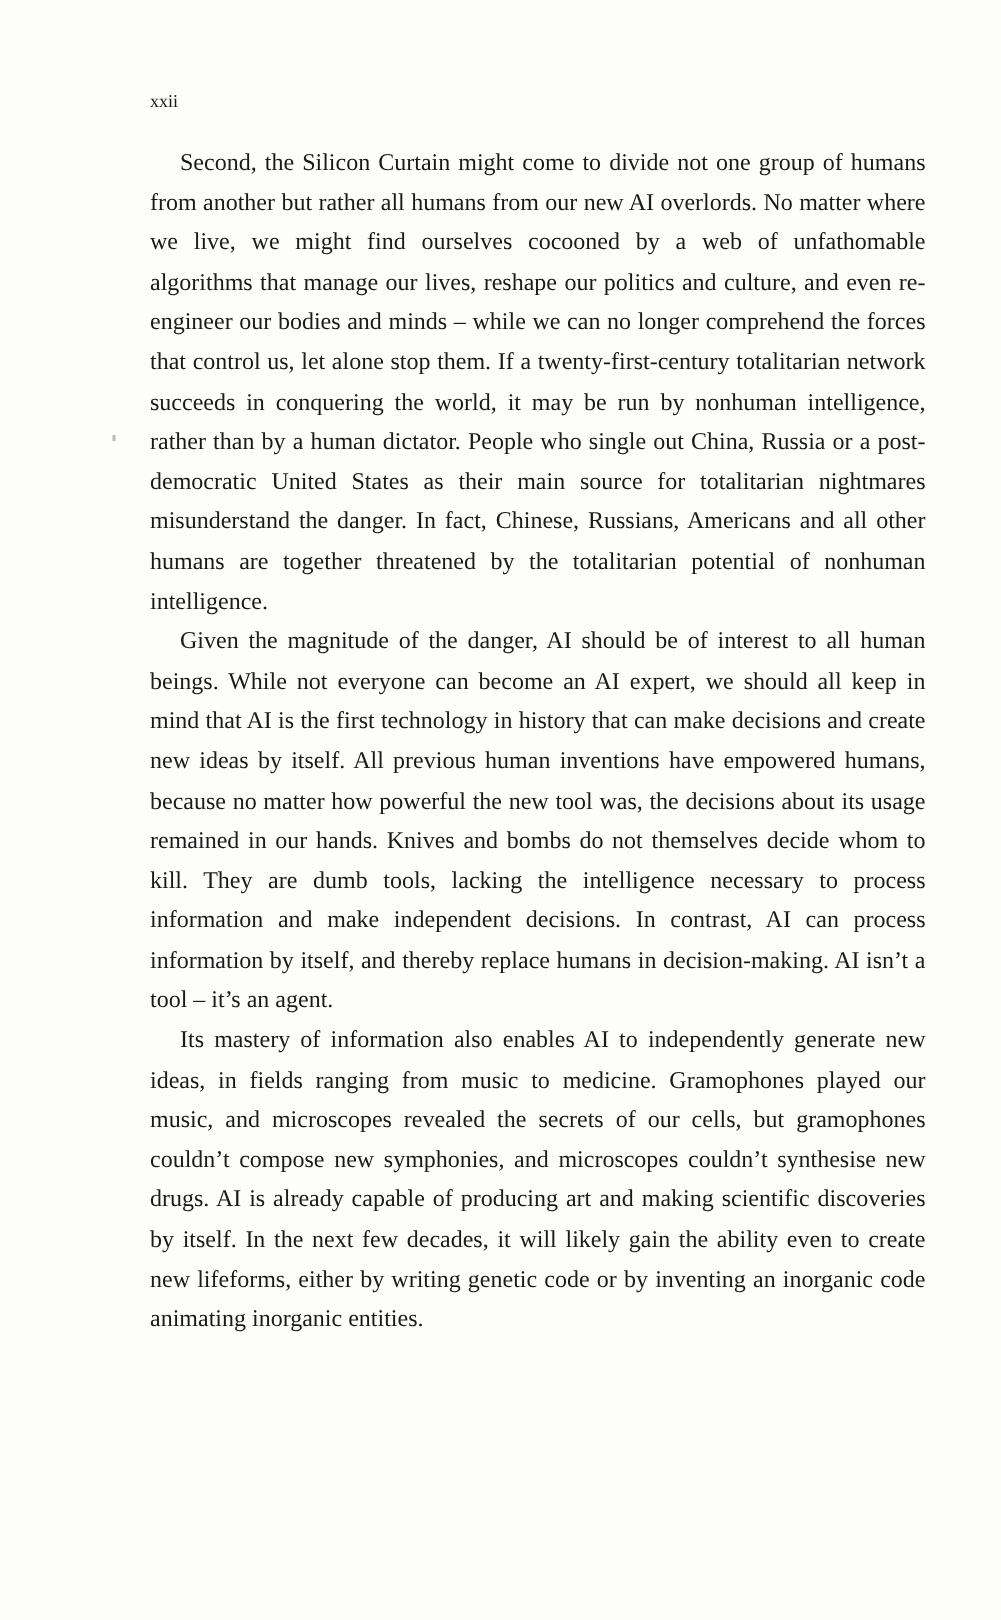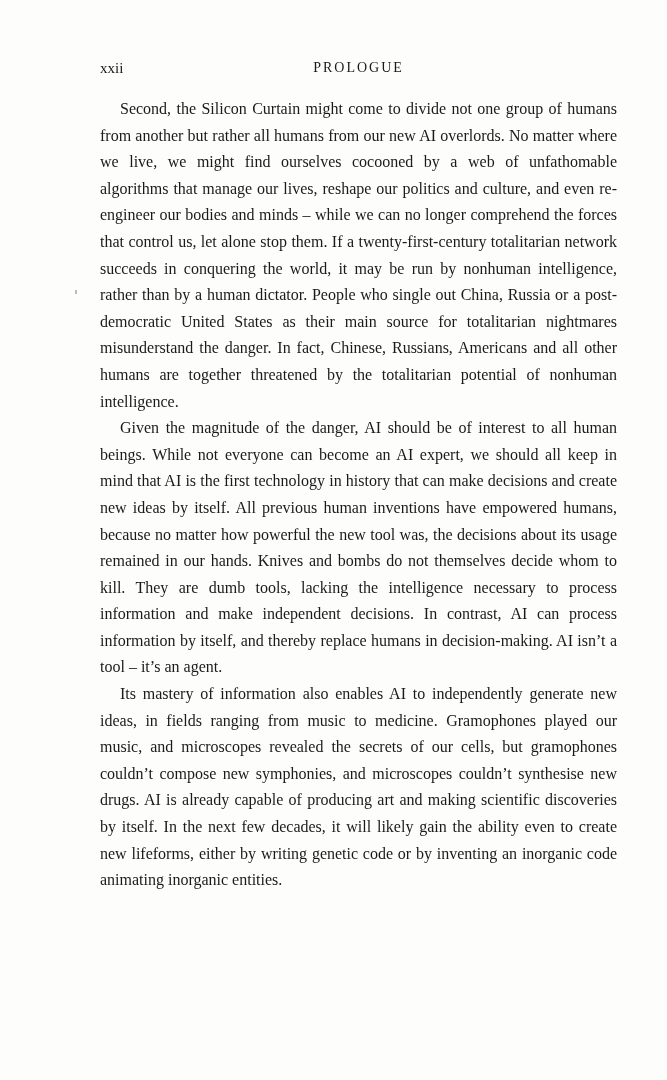--- a/index.html
+++ b/index.html
@@ -2,36 +2,35 @@
 <html><head>
 <meta charset="utf-8">
 <style>
   html, body { margin: 0; padding: 0; }
   body {
     width: 667px; height: 1080px; background: #fdfdfc; overflow: hidden;
     font-family: "Liberation Serif", "DejaVu Serif", serif; color: #1a1a1a;
   }
   .page { position: relative; width: 667px; height: 1080px; }
   .running-head { position: absolute; top: 60px; left: 100px; width: 517px; height: 20px; }
-  .folio { position: absolute; left: 0; top: 0; font-size: 15px; }
+  .folio { position: absolute; left: 0; top: 0; font-size: 12px; }
   .chapter { position: absolute; left: 0; width: 517px; top: 0; text-align: center; font-size: 14px; letter-spacing: 2px; }
   .body-text { position: absolute; top: 96px; left: 100px; width: 517px; }
   .para {
     margin: 0; font-size: 16px; line-height: 26.6px; text-align: justify; text-indent: 20px;
     hyphens: manual;
   }
   .mark { position: absolute; left: 75px; top: 290px; width: 2px; height: 4px; background: #bbb; }
 </style>
 </head>
 <body>
 
 <div class="page">
   <div class="running-head">
     <span class="folio">xxii</span>
-    <span class="chapter">PROLOGUE</span>
   </div>
   <div class="mark"></div>
   <div class="body-text">
     <p class="para">Second, the Silicon Curtain might come to divide not one group of humans from another but rather all humans from our new AI overlords. No matter where we live, we might find ourselves co­cooned by a web of unfathomable algorithms that manage our lives, reshape our politics and culture, and even re-engineer our bodies and minds – while we can no longer comprehend the forces that control us, let alone stop them. If a twenty-first-century totalitarian network succeeds in conquering the world, it may be run by nonhuman intel­ligence, rather than by a human dictator. People who single out China, Russia or a post-democratic United States as their main source for totalitarian nightmares misunderstand the danger. In fact, Chinese, Russians, Americans and all other humans are together threatened by the totalitarian potential of nonhuman intelligence.</p>
     <p class="para">Given the magnitude of the danger, AI should be of interest to all human beings. While not everyone can become an AI expert, we should all keep in mind that AI is the first technology in history that can make decisions and create new ideas by itself. All previous human inventions have empowered humans, because no matter how power­ful the new tool was, the decisions about its usage remained in our hands. Knives and bombs do not themselves decide whom to kill. They are dumb tools, lacking the intelligence necessary to process information and make independent decisions. In contrast, AI can process information by itself, and thereby replace humans in decision-making. AI isn’t a tool – it’s an agent.</p>
     <p class="para">Its mastery of information also enables AI to independently gen­erate new ideas, in fields ranging from music to medicine. Gramo­phones played our music, and microscopes revealed the secrets of our cells, but gramophones couldn’t compose new symphonies, and microscopes couldn’t synthesise new drugs. AI is already capable of producing art and making scientific discoveries by itself. In the next few decades, it will likely gain the ability even to create new life­forms, either by writing genetic code or by inventing an inorganic code animating inorganic entities.</p>
   </div>
 </div>
 
 </body></html>

